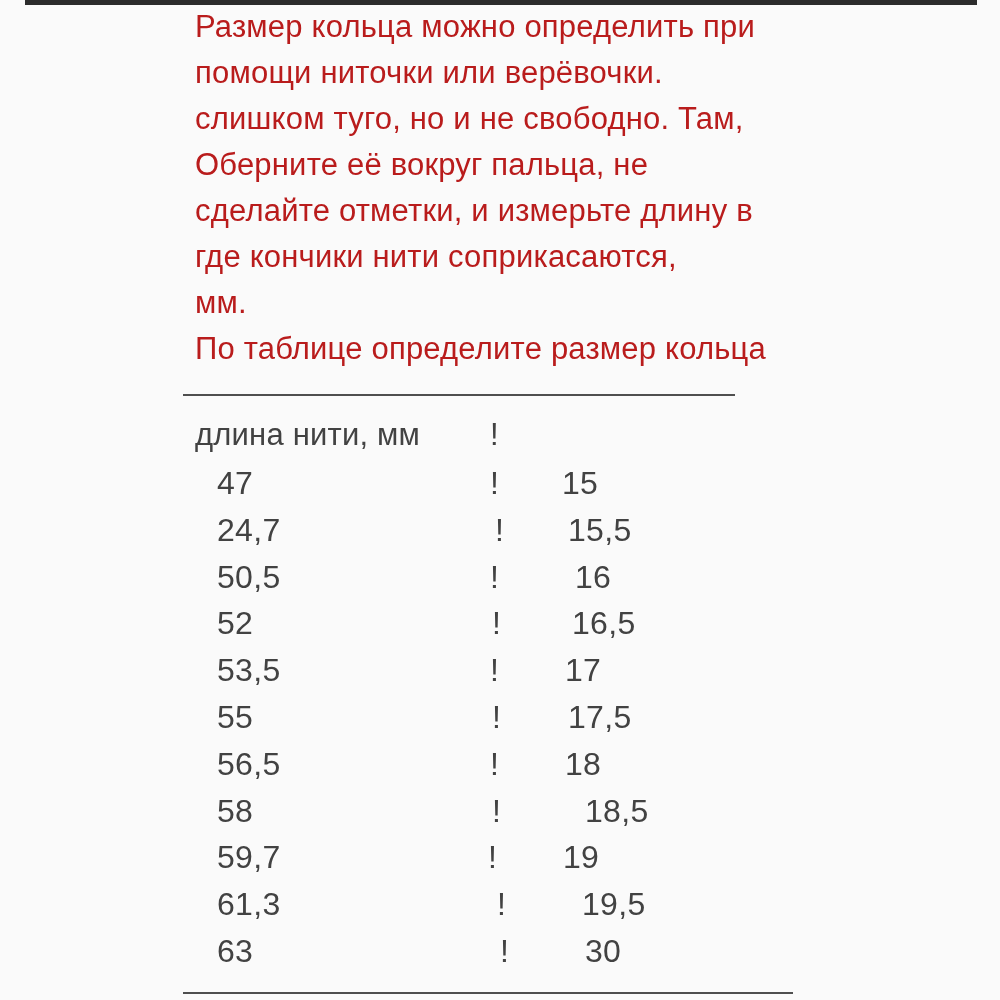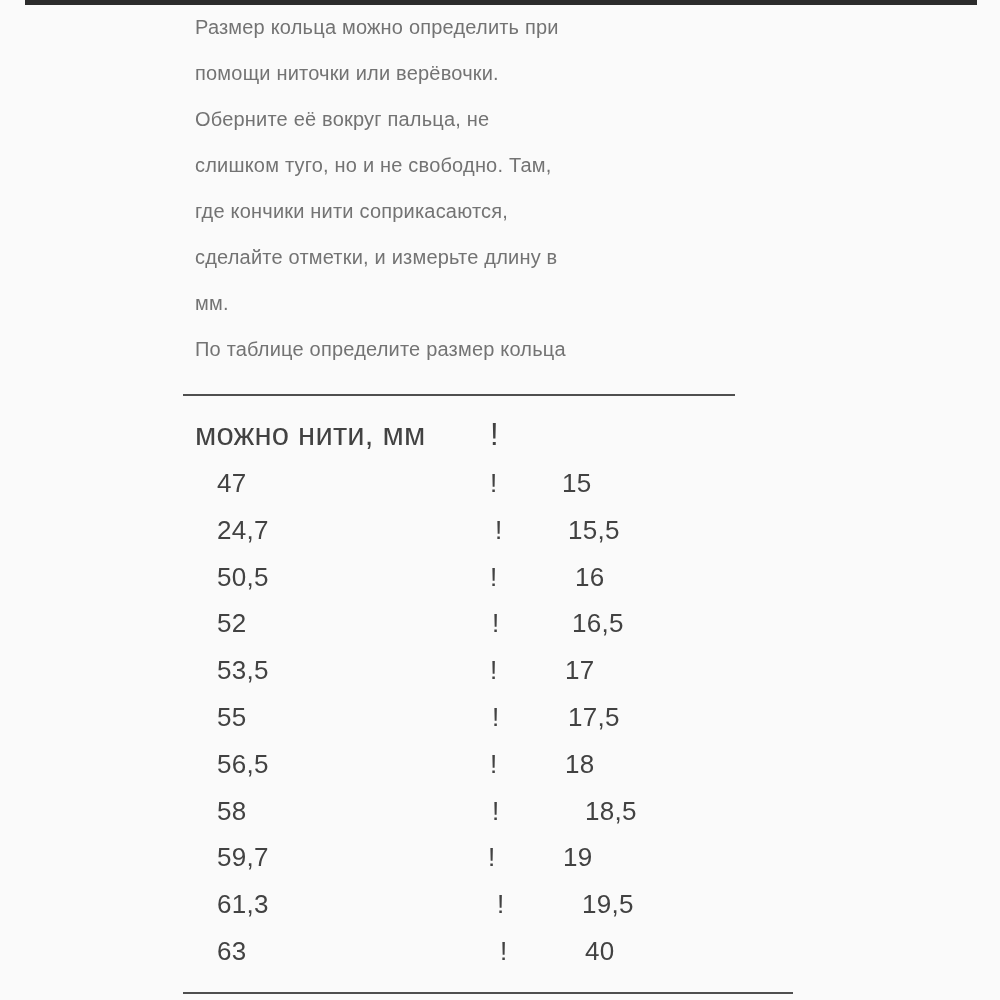--- a/index.html
+++ b/index.html
@@ -20,23 +20,23 @@
     left: 25px;
     top: 0;
     width: 952px;
     height: 5px;
     background: #2c2c2c;
   }
   .para {
     position: absolute;
     left: 195px;
     top: 4px;
-    font-size: 20px;
+    font-size: 31px;
     letter-spacing: 0.2px;
-    color: #737373;
+    color: #b91c1c;
   }
   .para .line {
     height: 46px;
     line-height: 46px;
     white-space: nowrap;
   }
   .divider {
     position: absolute;
     left: 183px;
     font-size: 30px;
@@ -62,21 +62,21 @@
   .rows {
     position: absolute;
     left: 195px;
     top: 460px;
     width: 700px;
   }
   .row {
     position: relative;
     height: 46.8px;
     line-height: 46.8px;
-    font-size: 26px;
+    font-size: 32px;
     letter-spacing: 0.3px;
   }
   .row .len { margin-left: 22px; }
   .row .sep { position: absolute; left: 293px; }
   .row .val { position: absolute; left: 365px; white-space: nowrap; }
   
   .row:nth-child(1)  .sep { transform: translateX(2px); }  .row:nth-child(1)  .val { transform: translateX(2px); }
   .row:nth-child(2)  .sep { transform: translateX(7px); }  .row:nth-child(2)  .val { transform: translateX(8px); }
   .row:nth-child(3)  .sep { transform: translateX(2px); }  .row:nth-child(3)  .val { transform: translateX(15px); }
   .row:nth-child(4)  .sep { transform: translateX(4px); }  .row:nth-child(4)  .val { transform: translateX(12px); }
@@ -89,32 +89,32 @@
   .row:nth-child(11) .sep { transform: translateX(12px); } .row:nth-child(11) .val { transform: translateX(25px); }
 </style>
 </head>
 <body>
 
 <div class="top-bar"></div>
 
 <div class="para">
   <div class="line">Размер кольца можно определить при</div>
   <div class="line">помощи ниточки или верёвочки.</div>
+  <div class="line">слишком туго, но и не свободно. Там,</div>
   <div class="line">Оберните её вокруг пальца, не</div>
-  <div class="line">слишком туго, но и не свободно. Там,</div>
+  <div class="line">сделайте отметки, и измерьте длину в</div>
   <div class="line">где кончики нити соприкасаются,</div>
-  <div class="line">сделайте отметки, и измерьте длину в</div>
   <div class="line">мм.</div>
   <div class="line">По таблице определите размер кольца</div>
 </div>
 
 <div class="divider top">———————————————————</div>
 
 <div class="table-header">
-  <span class="col1">можно нити, мм</span>
+  <span class="col1">длина нити, мм</span>
   <span class="sep">!</span>
 </div>
 
 <div class="rows">
   <div class="row">
     <span class="len">47</span>
     <span class="sep">!</span>
     <span class="val">15</span>
   </div>
   <div class="row">
@@ -158,17 +158,17 @@
     <span class="val">19</span>
   </div>
   <div class="row">
     <span class="len">61,3</span>
     <span class="sep">!</span>
     <span class="val">19,5</span>
   </div>
   <div class="row">
     <span class="len">63</span>
     <span class="sep">!</span>
-    <span class="val">40</span>
+    <span class="val">30</span>
   </div>
 </div>
 
 <div class="divider bottom">—————————————————————</div>
 
 </body></html>

